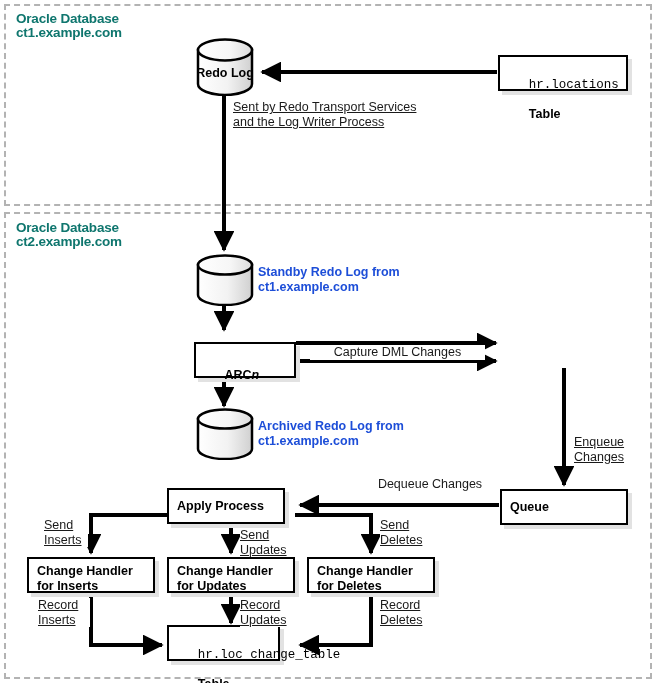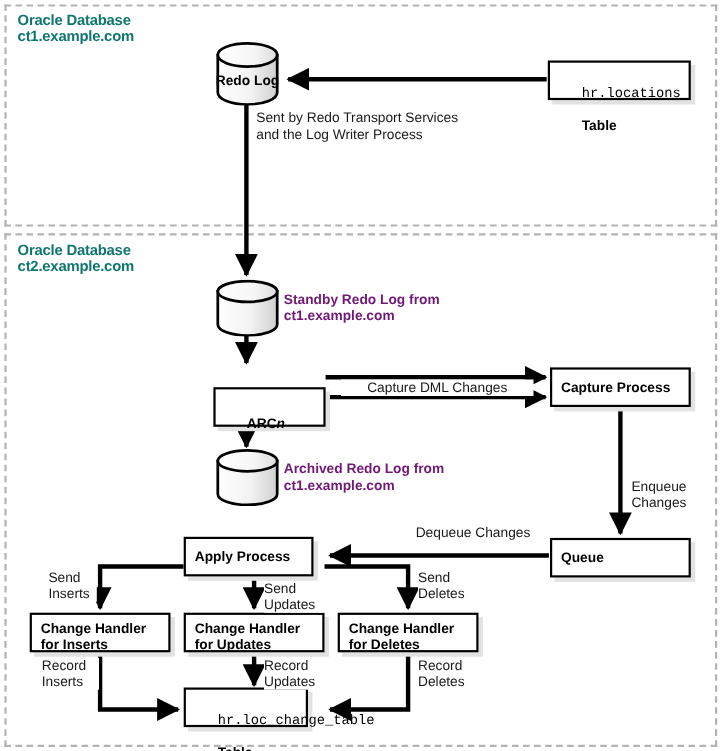--- a/index.html
+++ b/index.html
@@ -64,21 +64,21 @@
   
   .cyl {
     position: absolute;
     z-index: 6;
   }
   .cyl-label {
     position: absolute;
     font-size: 12.5px;
     font-weight: bold;
     line-height: 14.5px;
-    color: #701a75;
+    color: #1d4ed8;
     white-space: pre;
     z-index: 7;
   }
   .cyl-inner-text {
     position: absolute;
     width: 100%;
     text-align: center;
     font-size: 12.5px;
     font-weight: bold;
     line-height: 14px;
@@ -96,21 +96,21 @@
   .caption {
     position: absolute;
     font-size: 12.5px;
     line-height: 14.5px;
     color: #1a1a1a;
     white-space: pre;
     z-index: 7;
     background: #ffffff;
   }
   .caption.c-center { text-align: center; }
-  .caption.c-left { text-align: left; }
+  .caption.c-left { text-align: left; text-decoration: underline; }
 </style>
 </head>
 <body>
 
 <div id="canvas">
 
   <div class="region" style="left:4px; top:4px; width:648px; height:202px;"></div>
   <div class="region" style="left:4px; top:212px; width:648px; height:467px;"></div>
 
   <div class="region-label" style="left:16px; top:12px;">Oracle Database
@@ -194,29 +194,26 @@
   <div class="cyl-label" style="left:258px; top:419px;">Archived Redo Log from
 ct1.example.com</div>
 
   <div class="box" style="left:498px; top:55px; width:130px; height:36px;">
     <div class="box-text">
       <span class="mono">hr.locations</span><br>
       <span>Table</span>
     </div>
   </div>
 
-  <div class="box" style="left:194px; top:352px; width:102px; height:36px;padding-left:29px;">
+  <div class="box" style="left:194px; top:342px; width:102px; height:36px;padding-left:29px;">
     <div class="box-text" style="top:9px;">
       <span>ARC</span><span class="ital">n</span>
     </div>
   </div>
 
-  <div class="box" style="left:500px; top:334px; width:128px; height:36px;">
-    <div class="box-text" style="top:9px;">Capture Process</div>
-  </div>
 
   <div class="box" style="left:500px; top:489px; width:128px; height:36px;">
     <div class="box-text" style="top:9px;">Queue</div>
   </div>
 
   <div class="box" style="left:167px; top:488px; width:118px; height:36px;">
     <div class="box-text" style="top:9px;">Apply Process</div>
   </div>
 
   <div class="box" style="left:27px; top:557px; width:128px; height:36px;">

